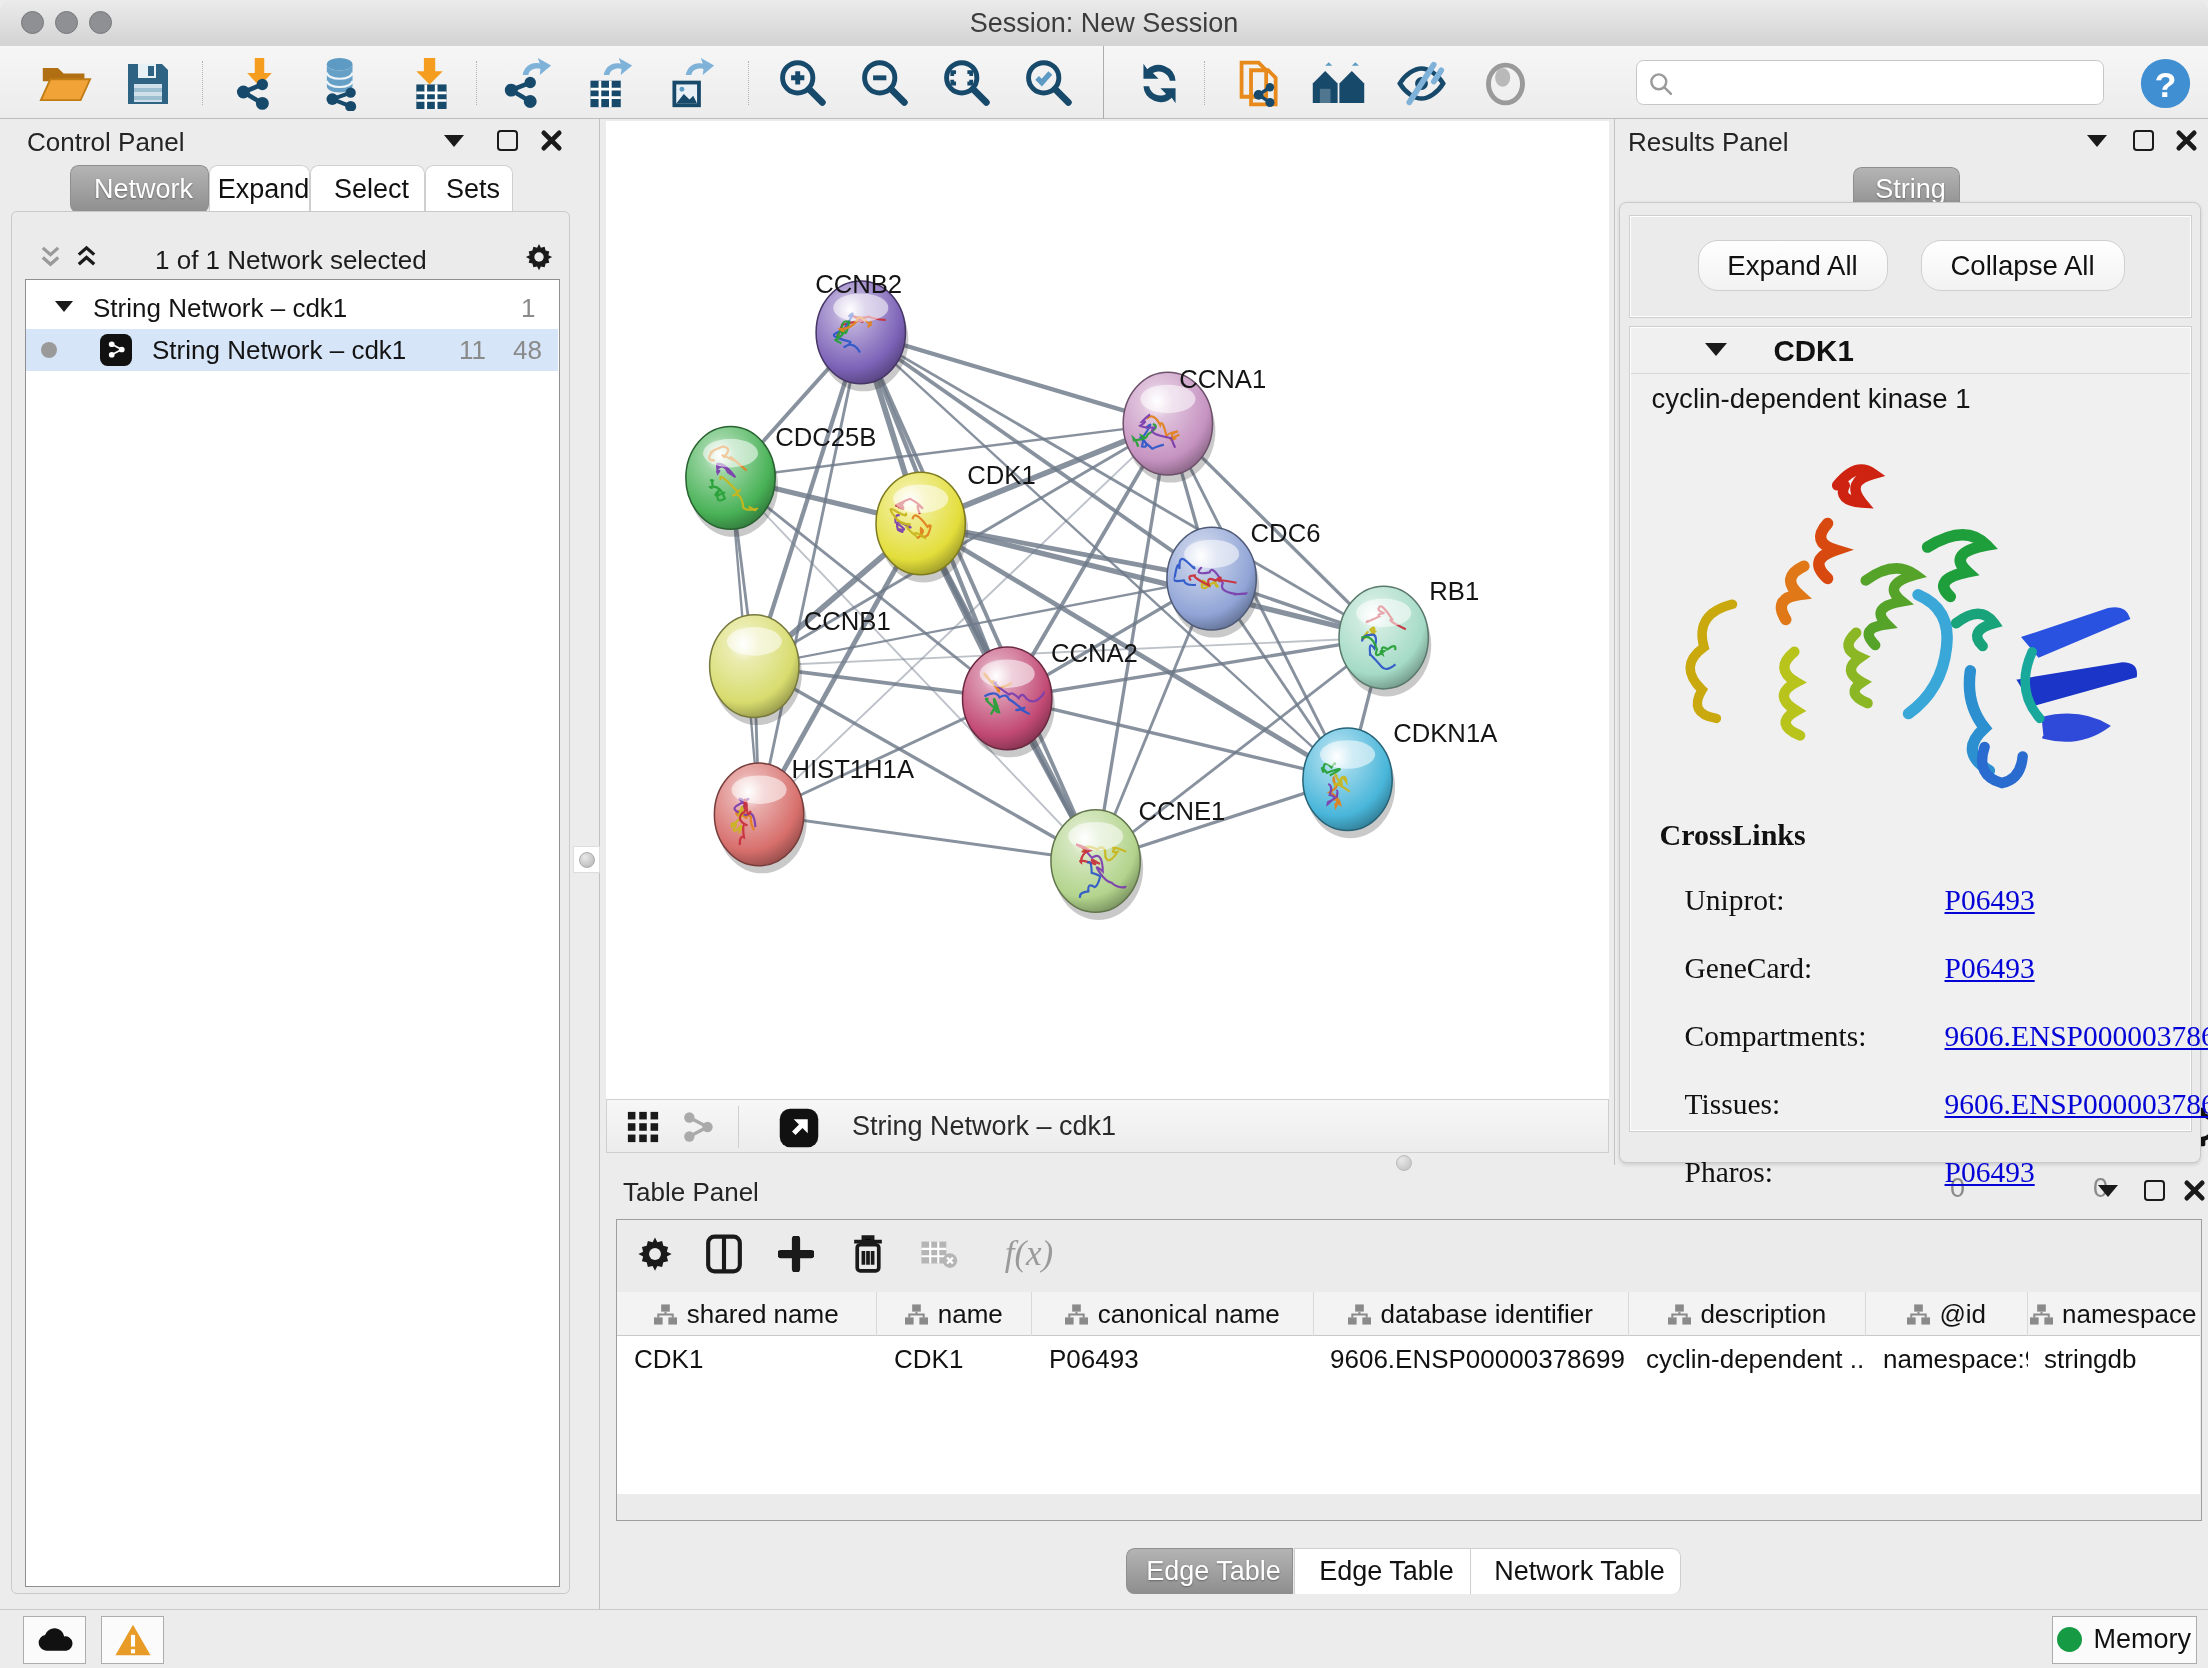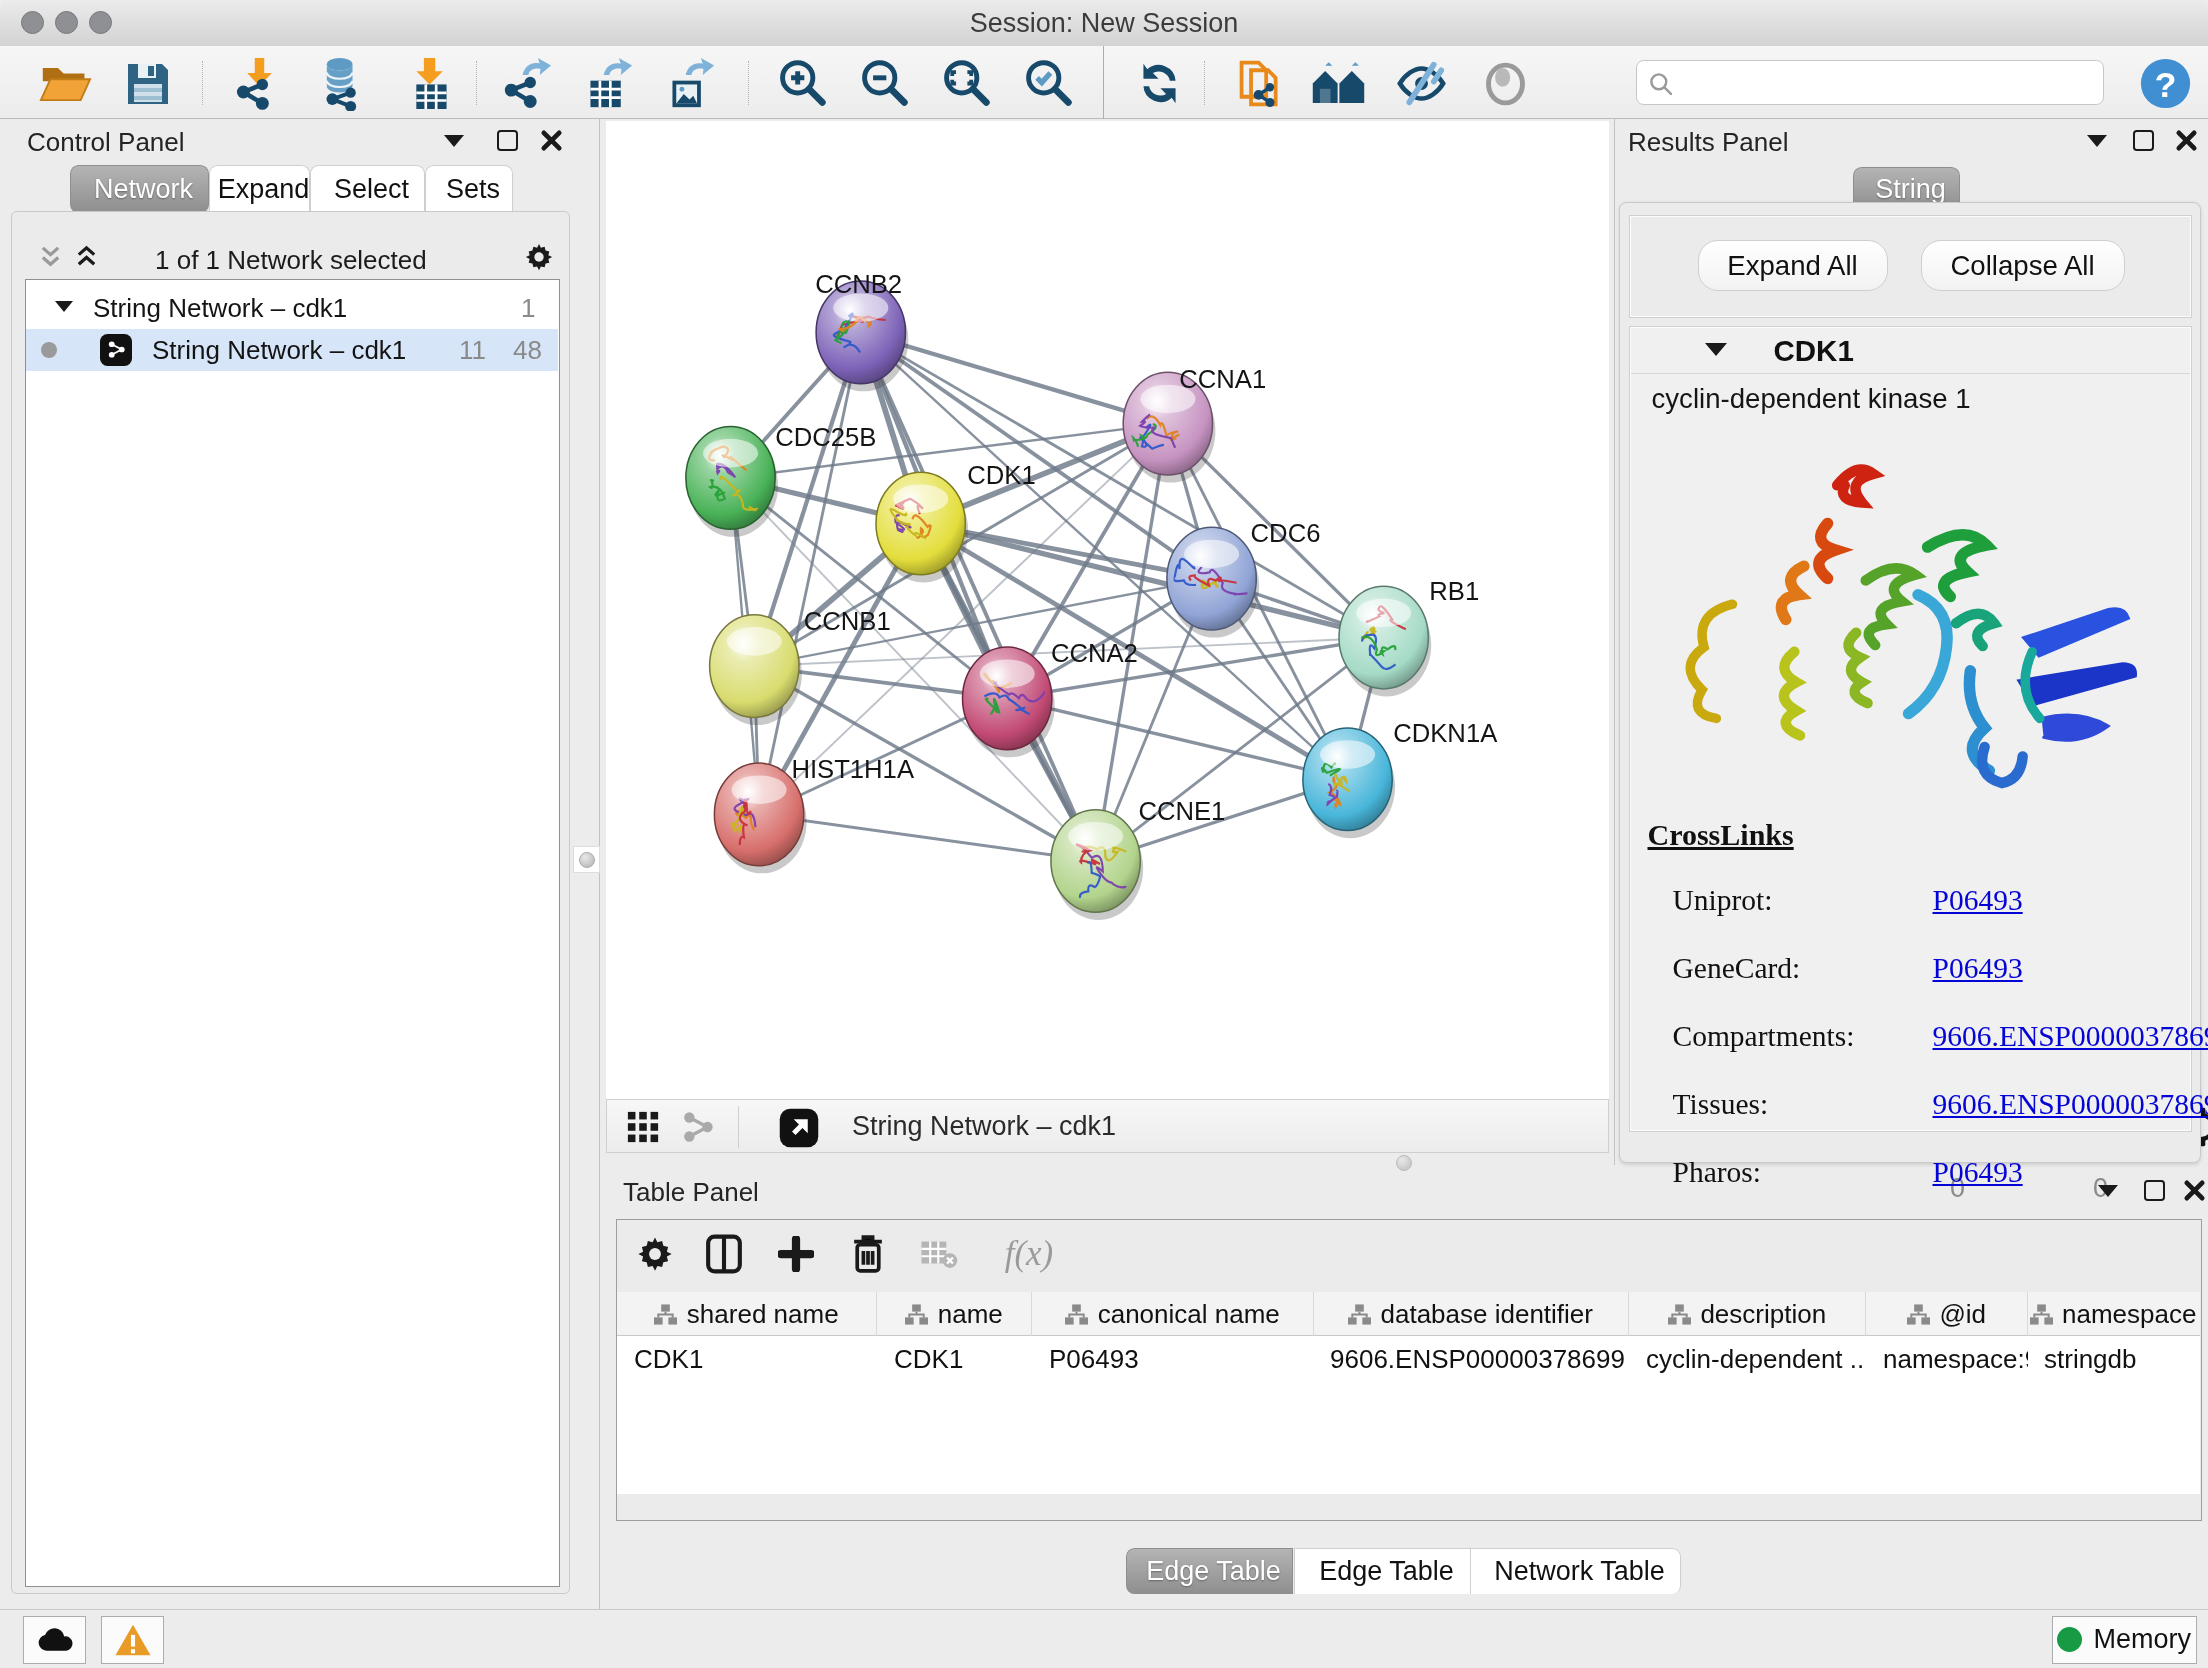--- a/index.html
+++ b/index.html
@@ -75,22 +75,22 @@
     background:#ebebeb; border:1px solid #c9c9c9; border-radius:7.6px; box-shadow:0 1.9px 3.8px rgba(0,0,0,.12); }
   .rp-btnrow { position:absolute; left:9.5px; top:13.3px; width:561px; height:101px;
     background:#ebebeb; border:1.9px solid #fdfdfd; outline:1px solid #cfcfcf; }
   .rp-btn { position:absolute; top:23px; height:51px; background:linear-gradient(#ffffff,#f2f2f2);
     border:1px solid #cfcfcf; border-radius:20px; font-size:27.6px; color:#111; cursor:pointer; }
   .rp-node-box { position:absolute; left:9.5px; top:124px; width:561px; height:804px;
     background:#f0f0f0; border:1.9px solid #fdfdfd; outline:1px solid #cfcfcf; }
   .rp-node-head { position:absolute; left:0; top:0; width:100%; height:46px; border-bottom:1px solid #d8d8d8; }
   .rp-node-name { position:absolute; left:143px; top:5.7px; font-size:29.5px; font-weight:bold; color:#111; }
   .rp-desc { position:absolute; left:21px; top:55px; font-size:27.6px; color:#151515; }
-  .crosslinks { position:absolute; left:17px; top:490px; width:514px;
-    font-family:"Liberation Serif", serif; color:#111;text-decoration:underline; }
+  .crosslinks { position:absolute; left:29px; top:490px; width:514px;
+    font-family:"Liberation Serif", serif; color:#111; }
   .cl-head { font-size:30px; font-weight:bold; }
   .cl-row { position:relative; margin-top:32px; font-size:29.5px; height:36px; }
   .cl-label { position:absolute; left:25px; }
   .cl-link { position:absolute; left:285px; color:#0404d6; text-decoration:underline; cursor:pointer; }
 
   
   .tp-box { position:absolute; left:616px; top:1219px; width:1586px; height:302px;
     background:#ebebeb; border:1.9px solid #9e9e9e; }
   .tp-toolbar { position:absolute; left:0; top:0; width:100%; height:72px; }
   .tp-ibtn { position:absolute; top:9.5px; width:49px; height:49px; display:flex; align-items:center;

